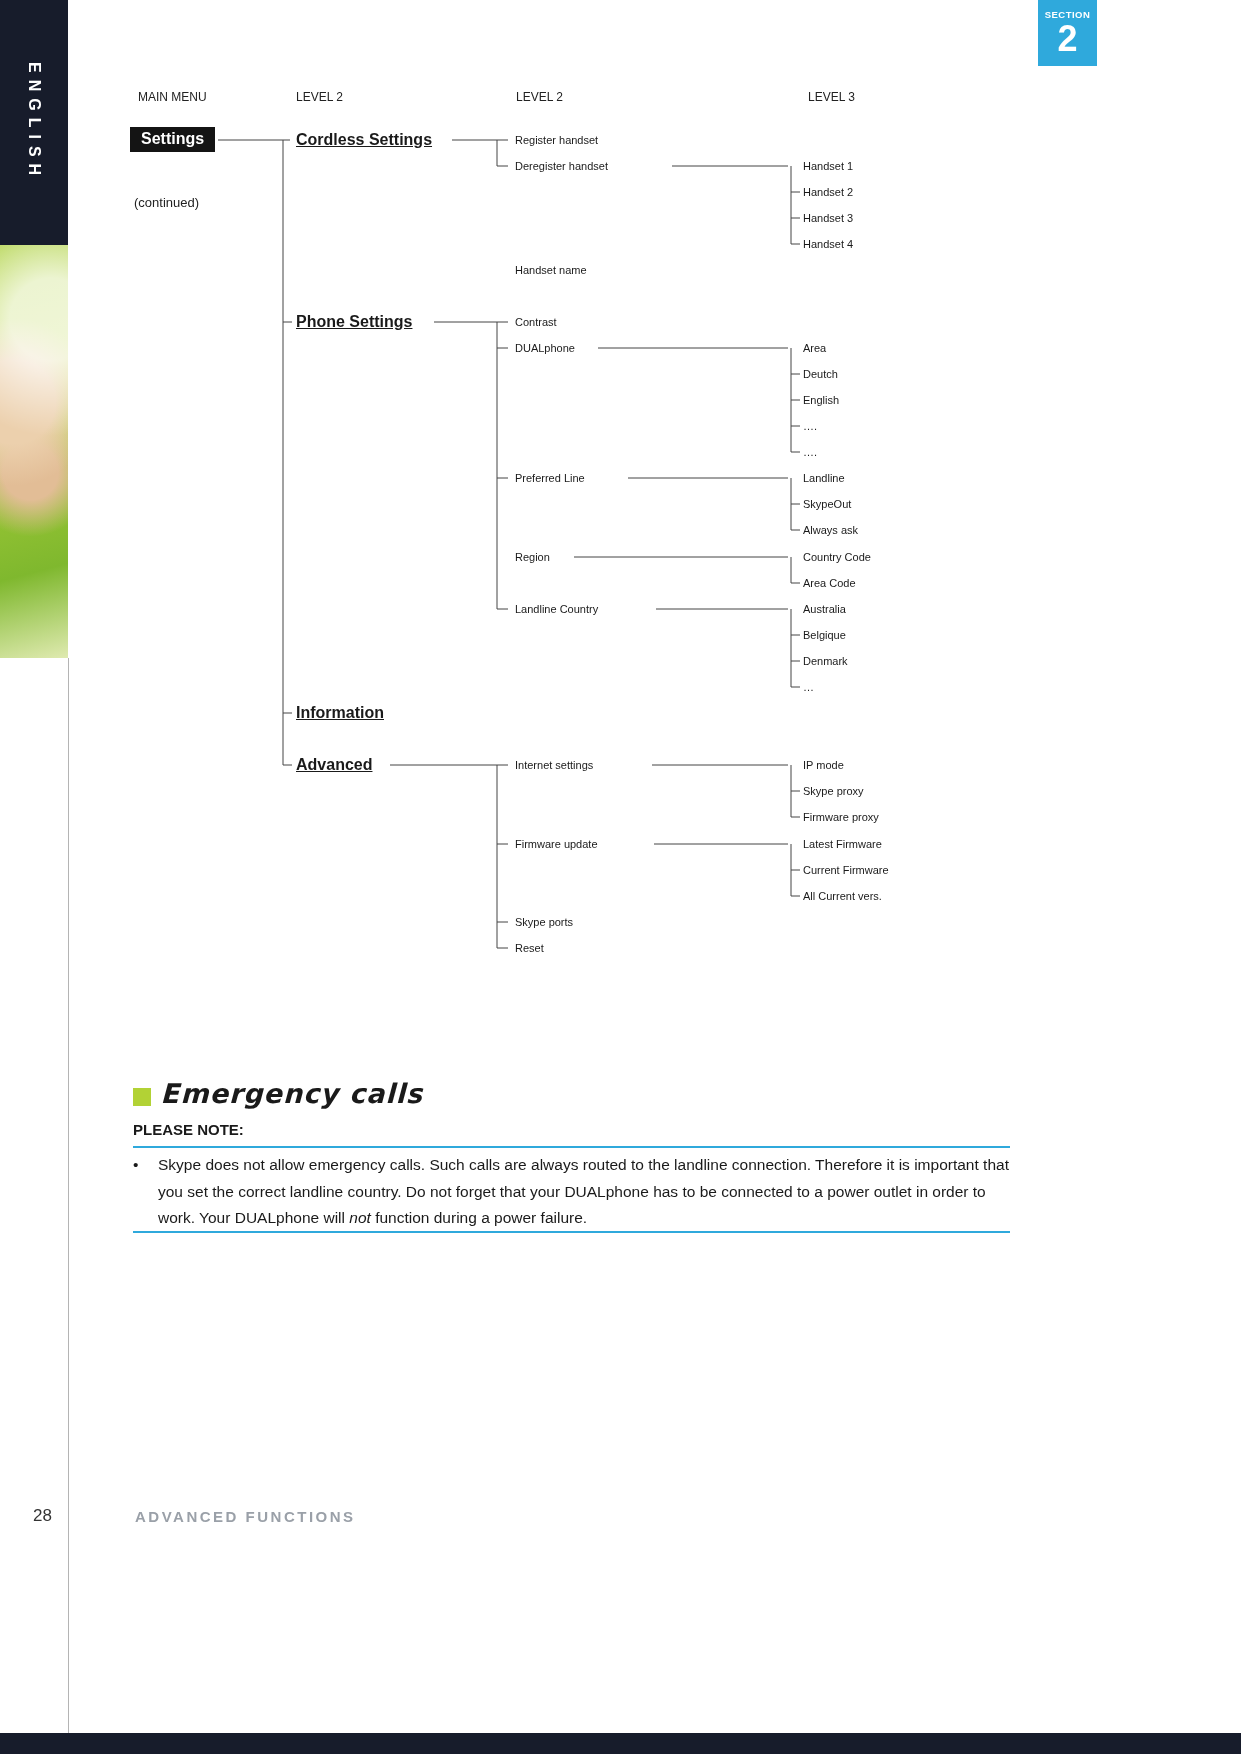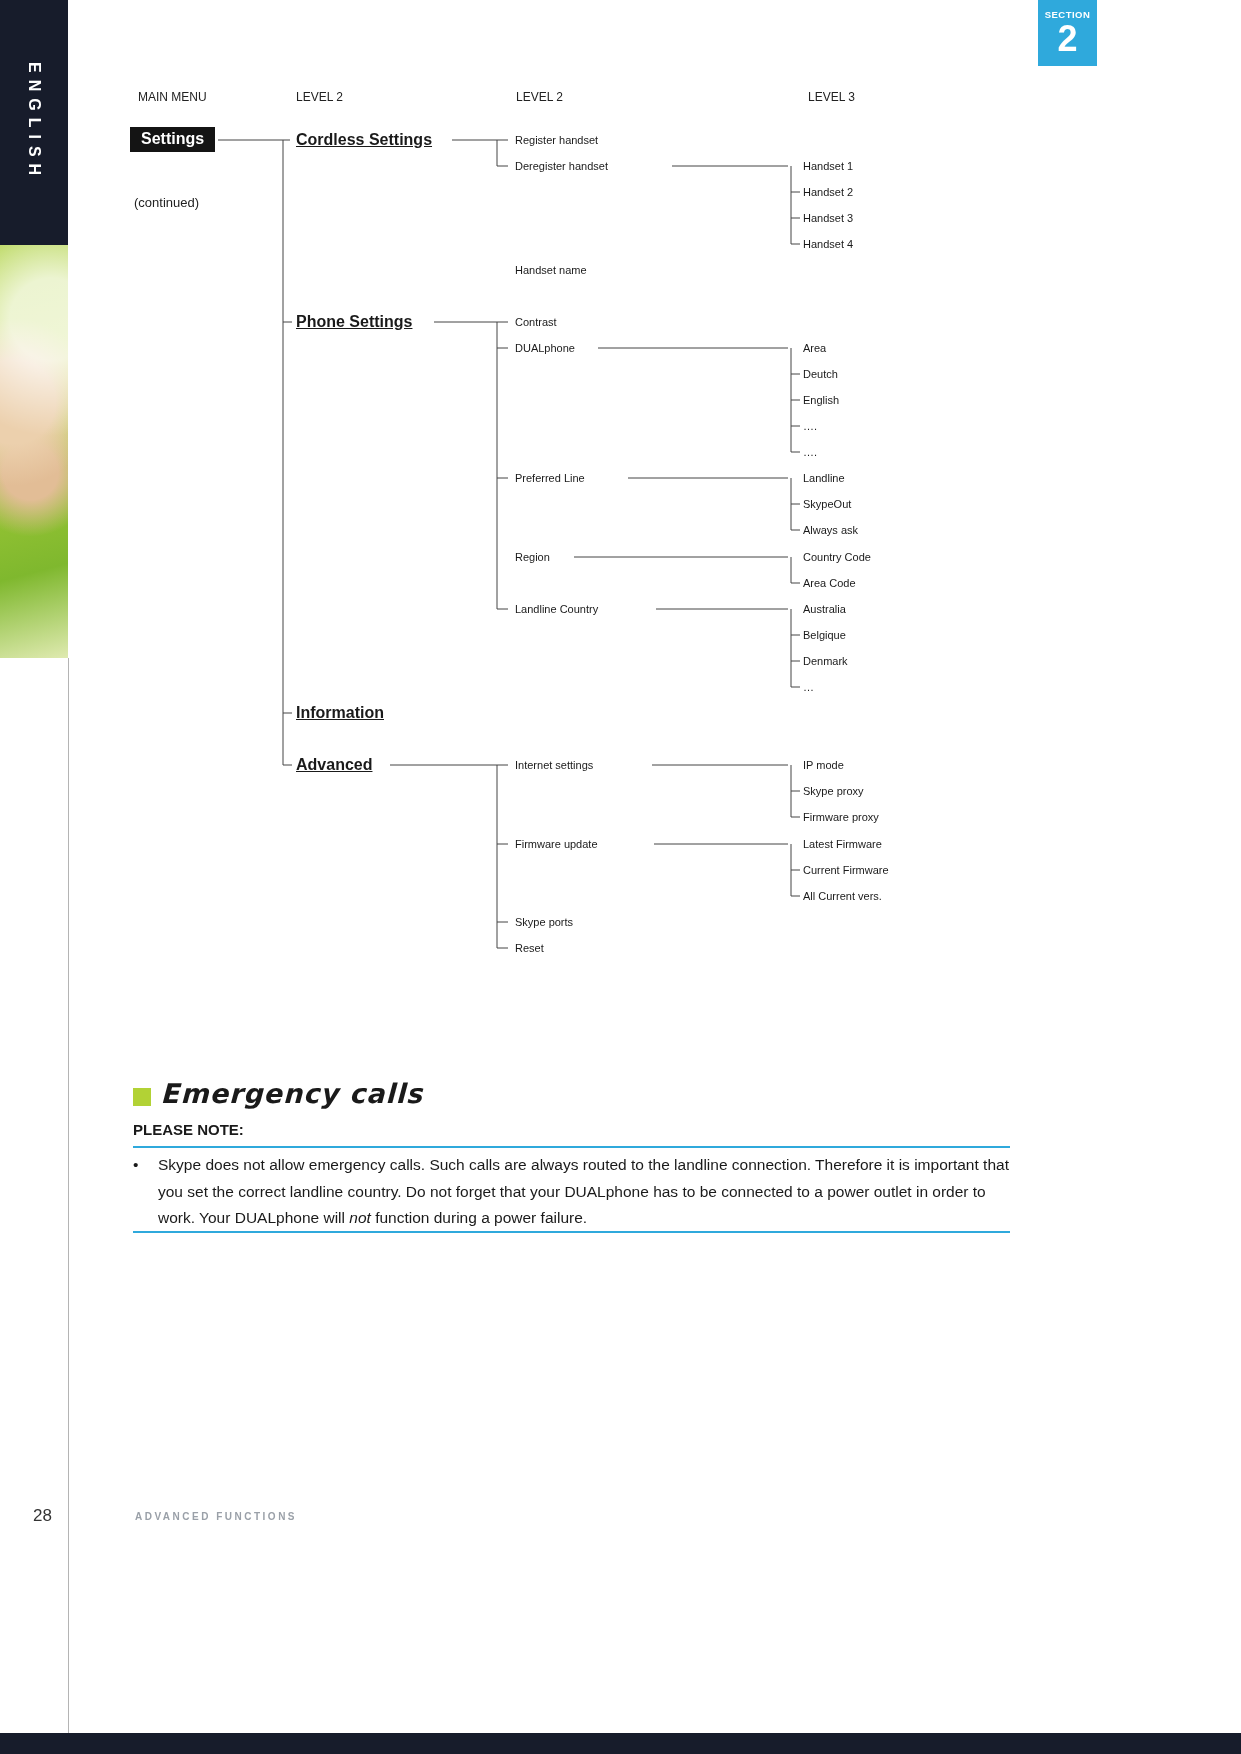--- a/index.html
+++ b/index.html
@@ -48,21 +48,21 @@
   .rule{position:absolute;left:133px;width:877px;height:2px;background:var(--accent-blue);}
   .rule-top{top:1146px;}
   .rule-bottom{top:1231px;}
   .note-par{position:absolute;left:133px;top:1152px;width:877px;display:flex;
     font-size:15.5px;line-height:26.5px;color:#1a1a1a;}
   .note-bullet{width:25px;flex:none;}
   .note-text{flex:1;}
   
   .page-num{position:absolute;left:33px;top:1516px;transform:translateY(-50%);font-size:17px;color:#333;text-align:right;}
   .footer-label{position:absolute;left:135px;top:1516px;transform:translateY(-50%);
-    font-size:10px;letter-spacing:2.5px;color:#9aa0a8;font-weight:bold;}
+    font-size:15px;letter-spacing:2.5px;color:#9aa0a8;font-weight:bold;}
 </style>
 </head>
 <body>
 
 <div class="page">
 
   <div class="lang-bar">
     <div class="lang-text">ENGLISH</div>
   </div>
   <div class="photo"></div>

